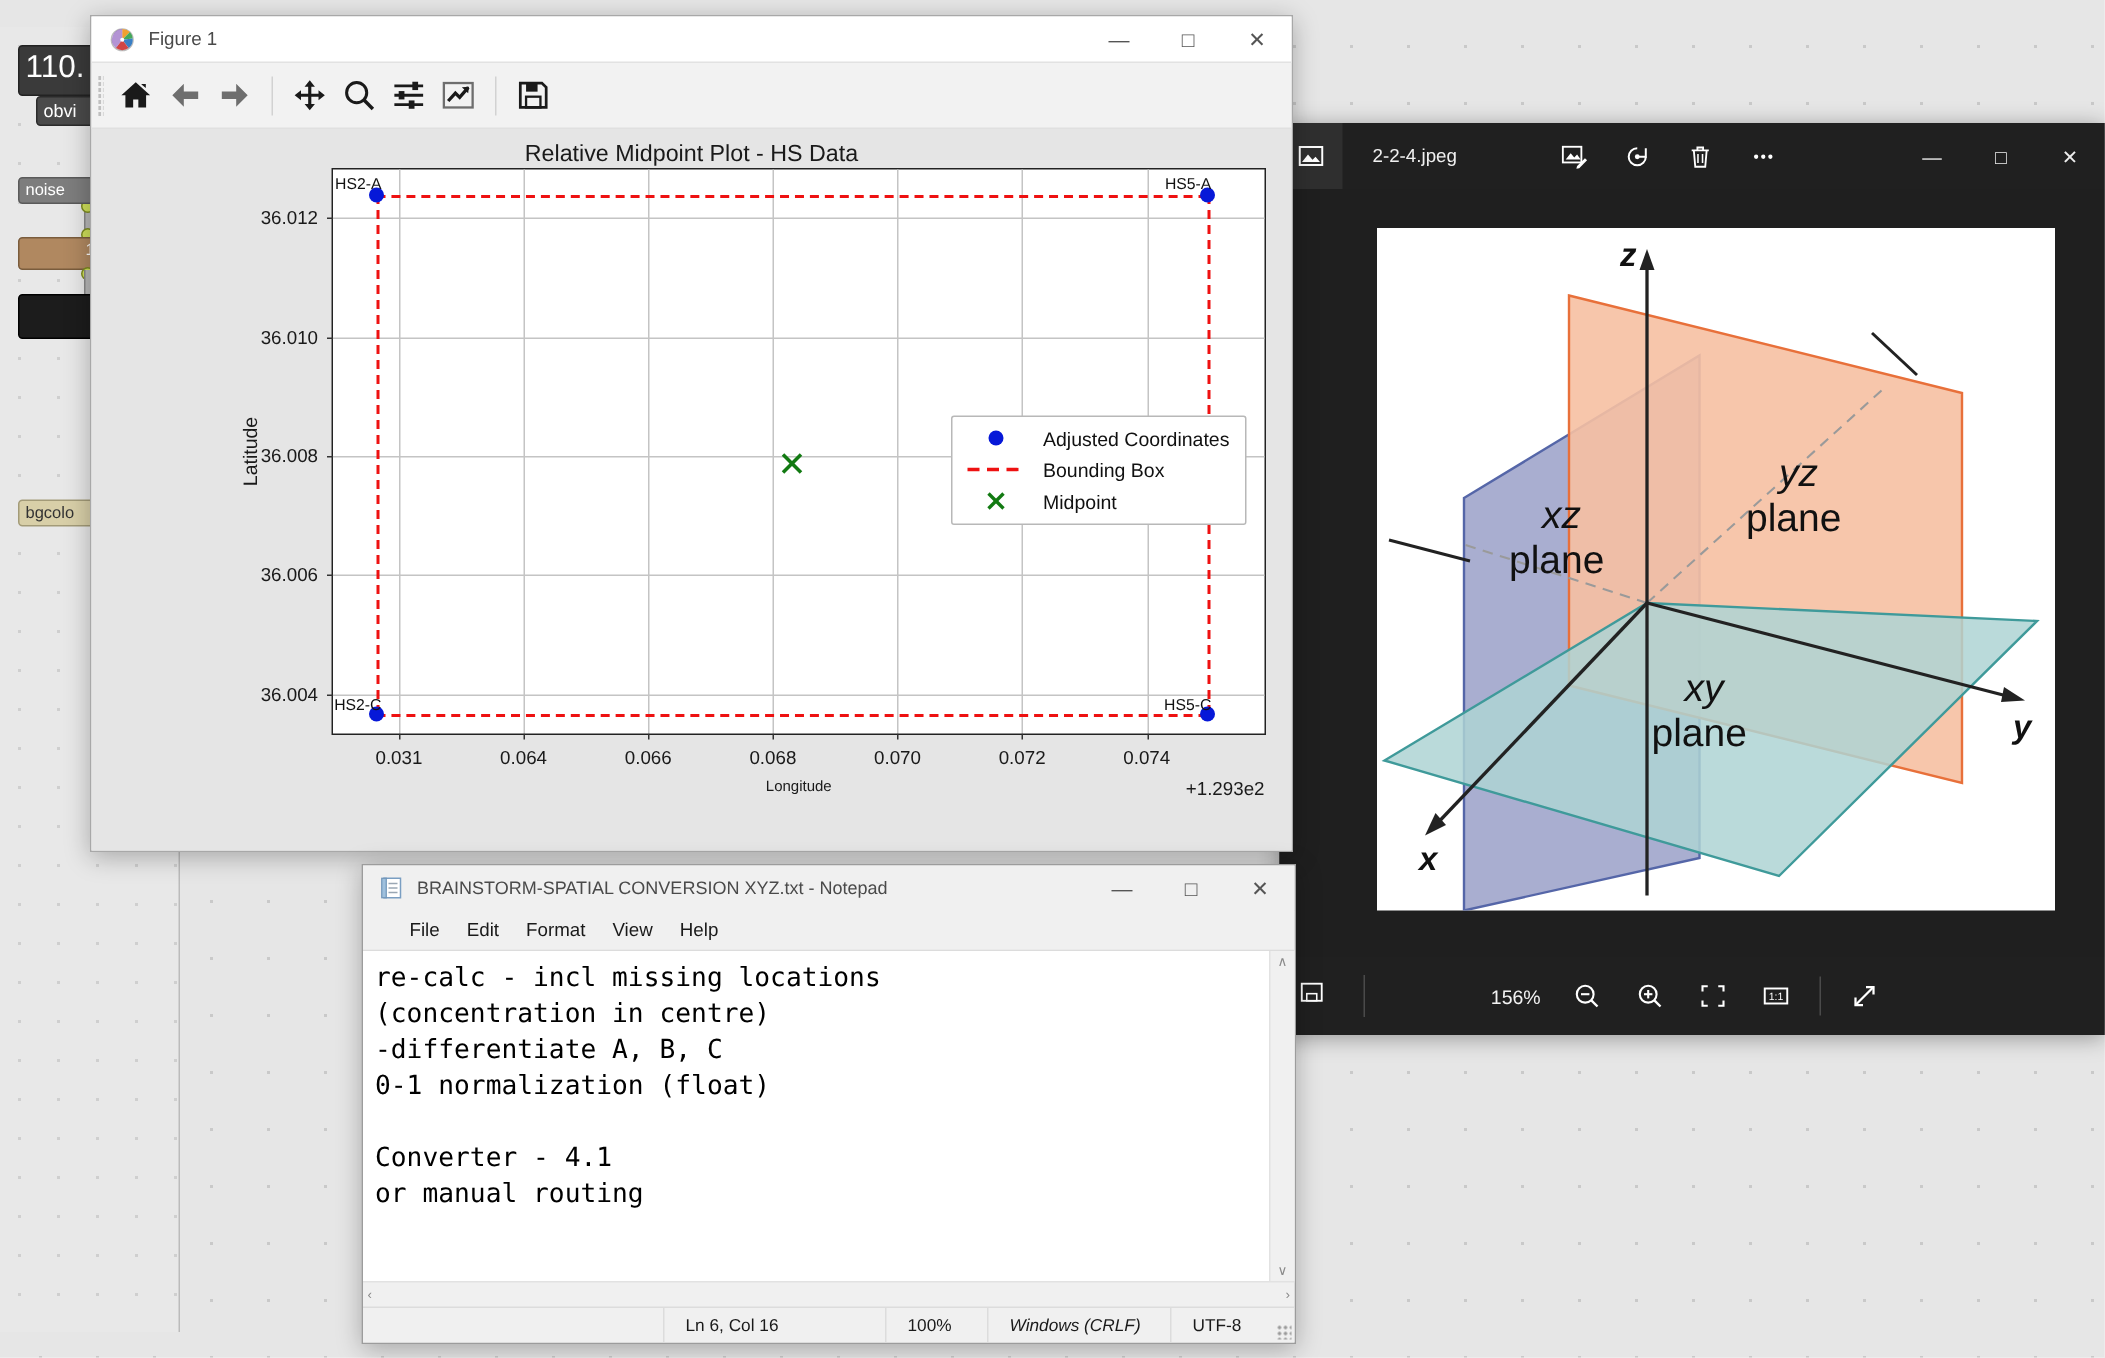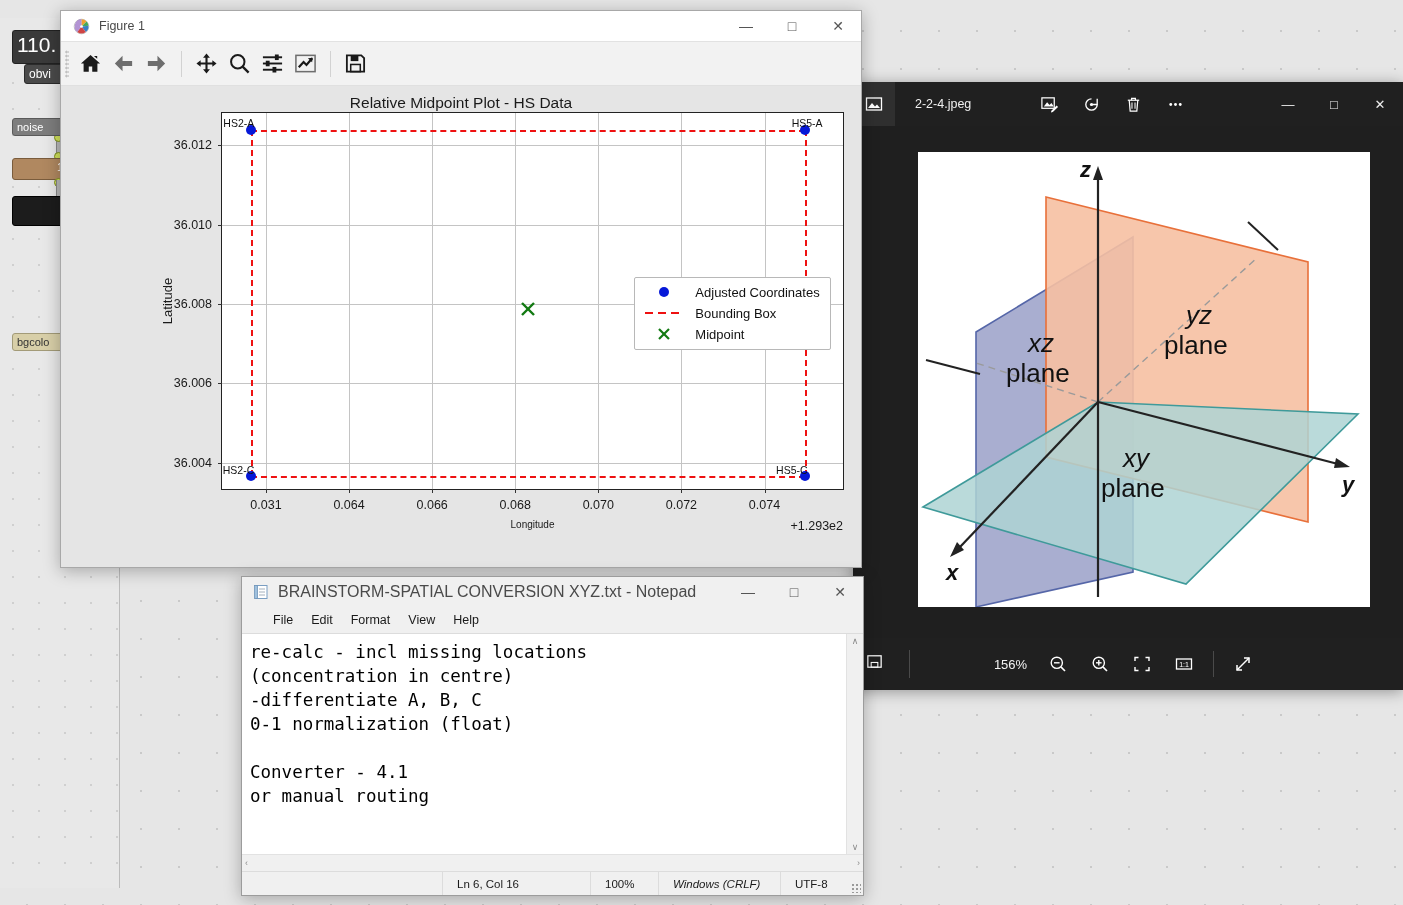--- a/index.html
+++ b/index.html
@@ -187,21 +187,21 @@
   
   #notepad-win {
     position:absolute; left: 241px; top: 576px;
     width: 623px; height: 320px;
     background:#f0f0f0; border:1px solid #9c9c9c;
     box-shadow: 0 3px 16px rgba(0,0,0,.28);
     display:flex; flex-direction:column;
   }
   #np-titlebar { height:30px; display:flex; align-items:center; background:#f0f0f0; flex:none;}
   #np-icon { margin-left:11px; width:16px; height:16px; }
-  #np-title { font-size:16px; color:#4a4a4a; margin-left:9px; }
+  #np-title { font-size:12px; color:#4a4a4a; margin-left:9px; }
   #np-wincontrols { margin-left:auto; display:flex; }
   #np-menubar {
     height:26px; display:flex; align-items:center; gap:0; padding-left:22px;
     background:#f0f0f0; flex:none;
   }
   .np-menu { font-size:12.5px; color:#1a1a1a; padding: 3px 9px; }
   #np-body { flex:1; display:flex; background:#fff; border-top:1px solid #dcdcdc; overflow:hidden;gap:27px;}
   #np-text {
     flex:1; padding: 6px 8px 0 8px;
     font-family: "DejaVu Sans Mono", monospace;
@@ -528,21 +528,21 @@
         <div class="bbox-line bbox-h" style="left:4.73%; width:89.2%; top:96.5%;"></div>
         <div class="bbox-line bbox-v" style="left:4.73%; top:4.5%; height:92%;"></div>
         <div class="bbox-line bbox-v" style="left:93.9%; top:4.5%; height:92%;"></div>
 
         <div class="pt" style="left:4.73%; top:4.5%;"></div>
         <div class="pt" style="left:93.9%; top:4.5%;"></div>
         <div class="pt" style="left:4.73%; top:96.5%;"></div>
         <div class="pt" style="left:93.9%; top:96.5%;"></div>
 
         <div class="pt-label" style="left:5.2%; top:2.6%;">HS2-A</div>
-        <div class="pt-label" style="left:94.3%; top:2.6%;margin-left:15px;">HS5-A</div>
+        <div class="pt-label" style="left:94.3%; top:2.6%;">HS5-A</div>
         <div class="pt-label" style="left:5.2%; top:95.0%;">HS2-C</div>
         <div class="pt-label" style="left:94.3%; top:95.0%;">HS5-C</div>
 
         <div id="midpoint-x" style="left:49.3%; top:52.0%;">
           <svg width="18" height="18" viewBox="0 0 18 18">
             <line x1="3" y1="3" x2="15" y2="15" stroke="#127a12" stroke-width="2.4"></line>
             <line x1="15" y1="3" x2="3" y2="15" stroke="#127a12" stroke-width="2.4"></line>
           </svg>
         </div>
 

